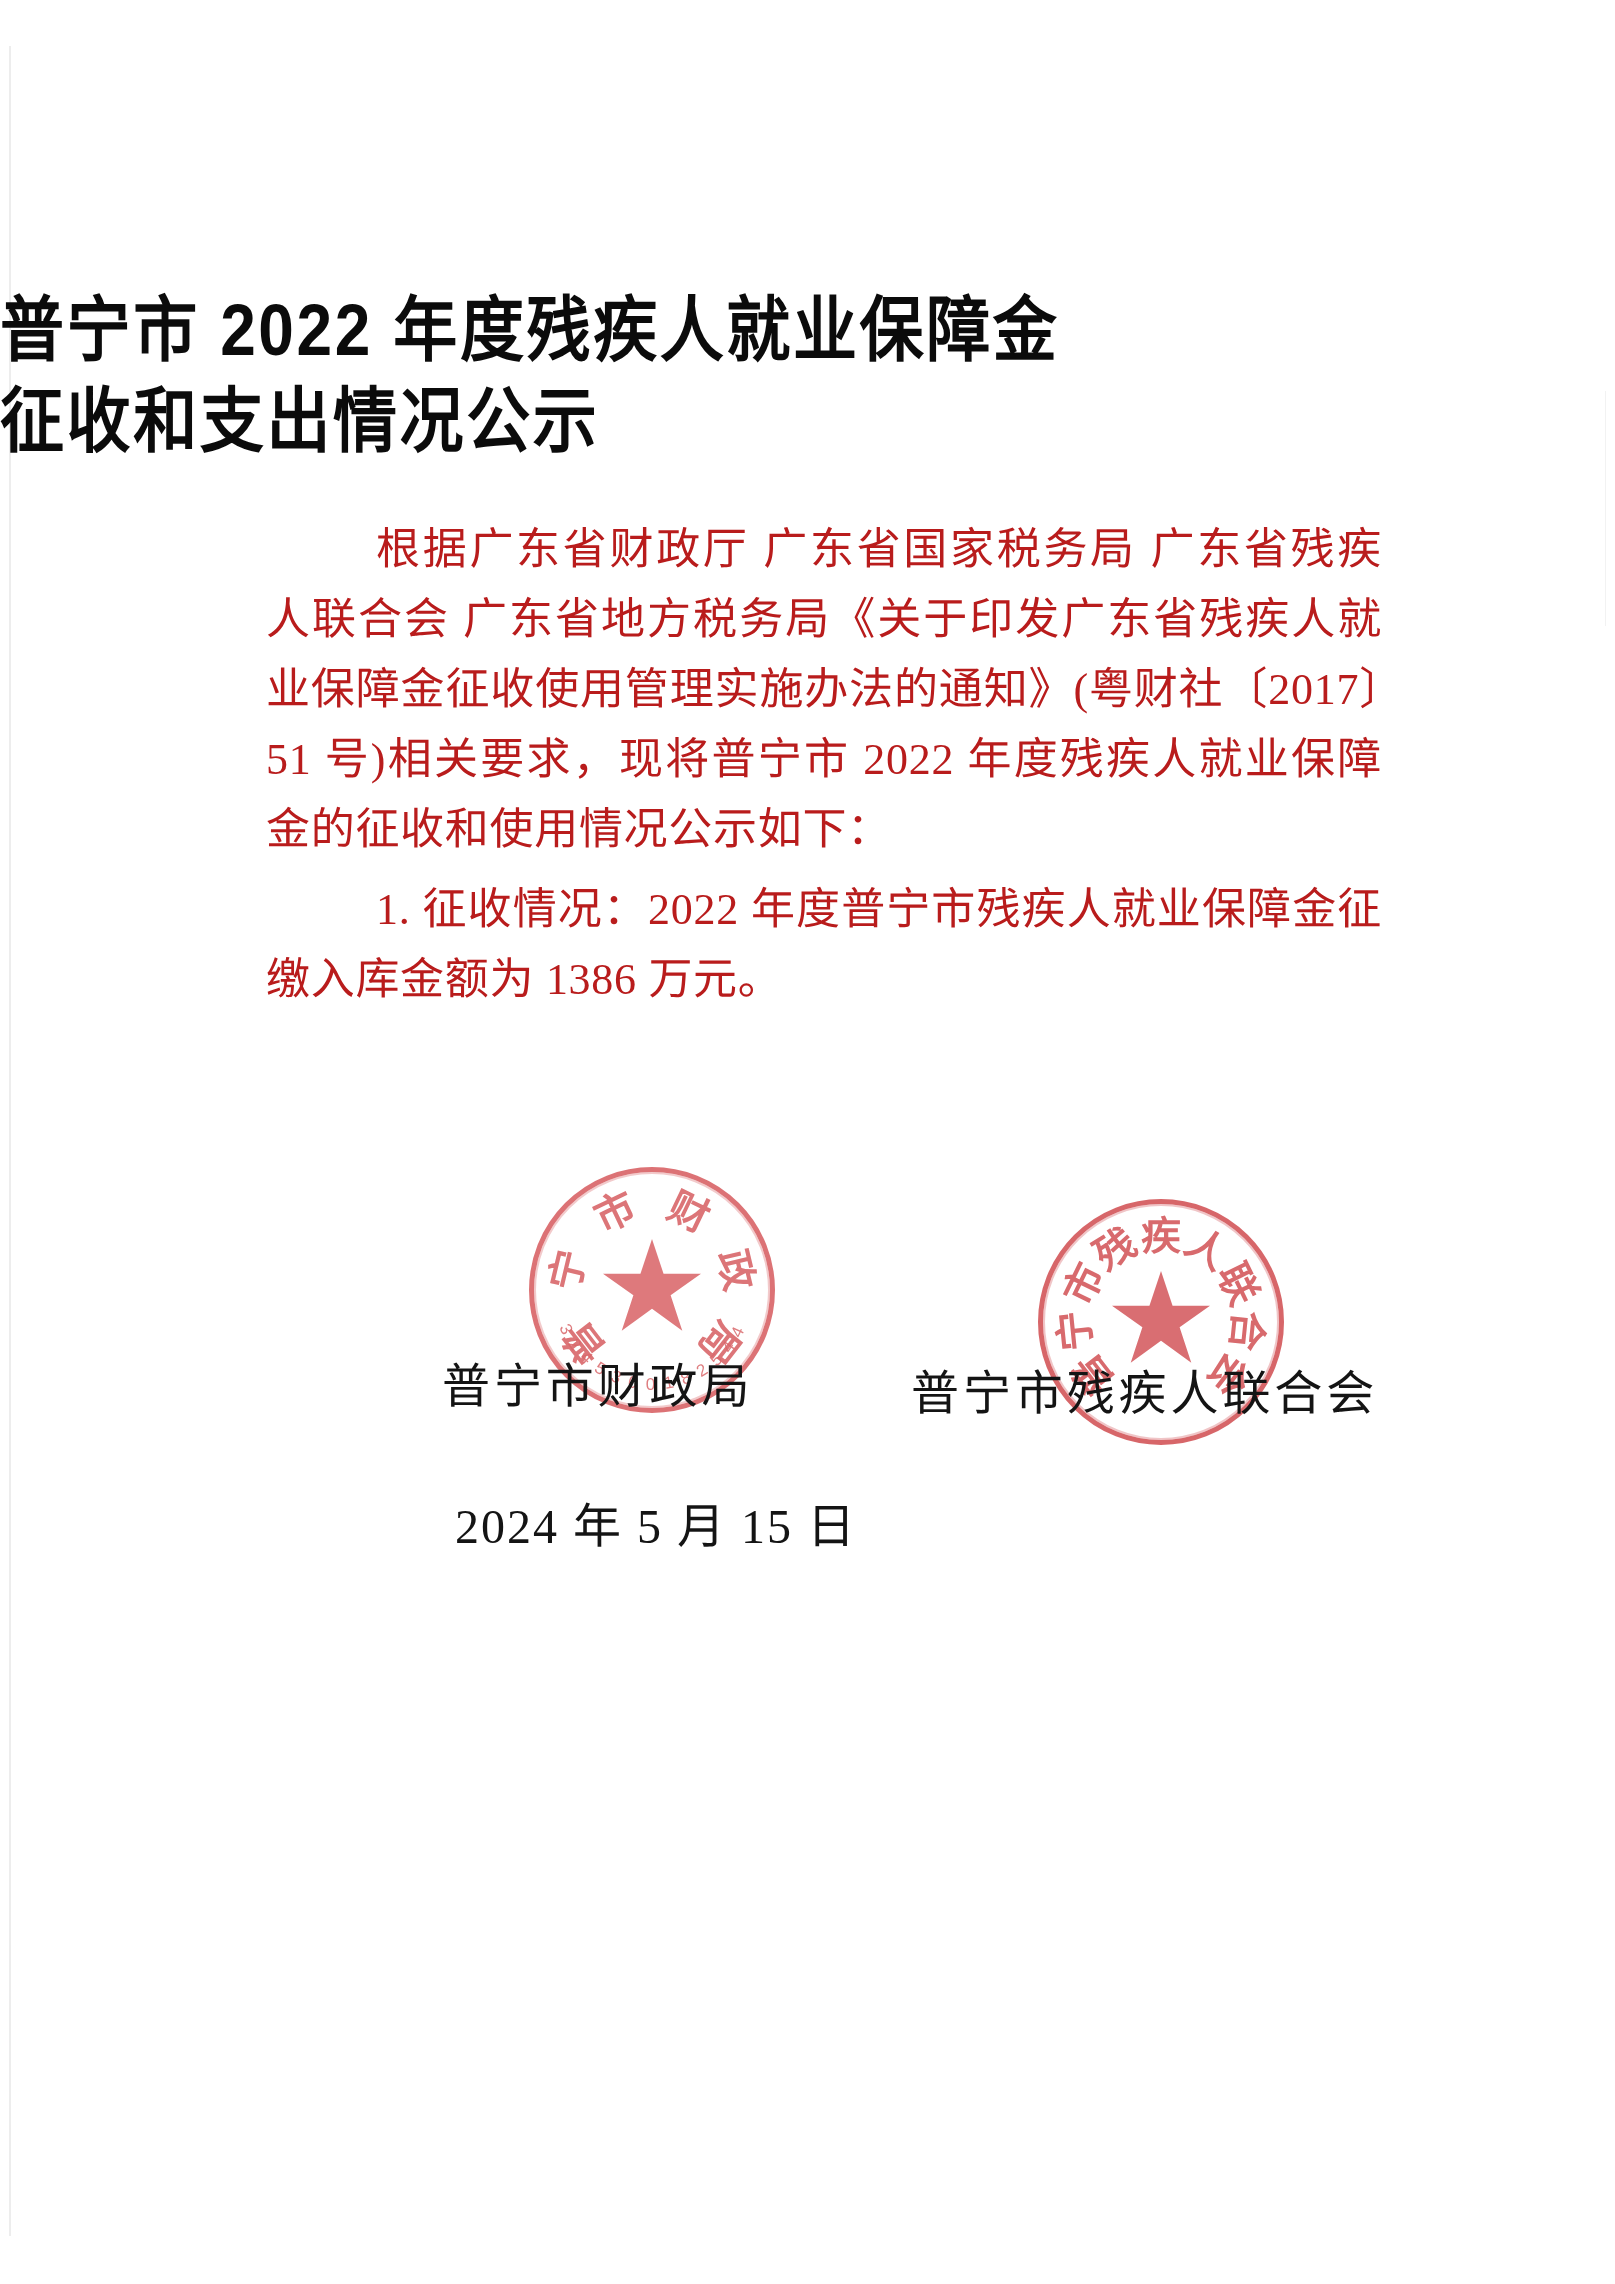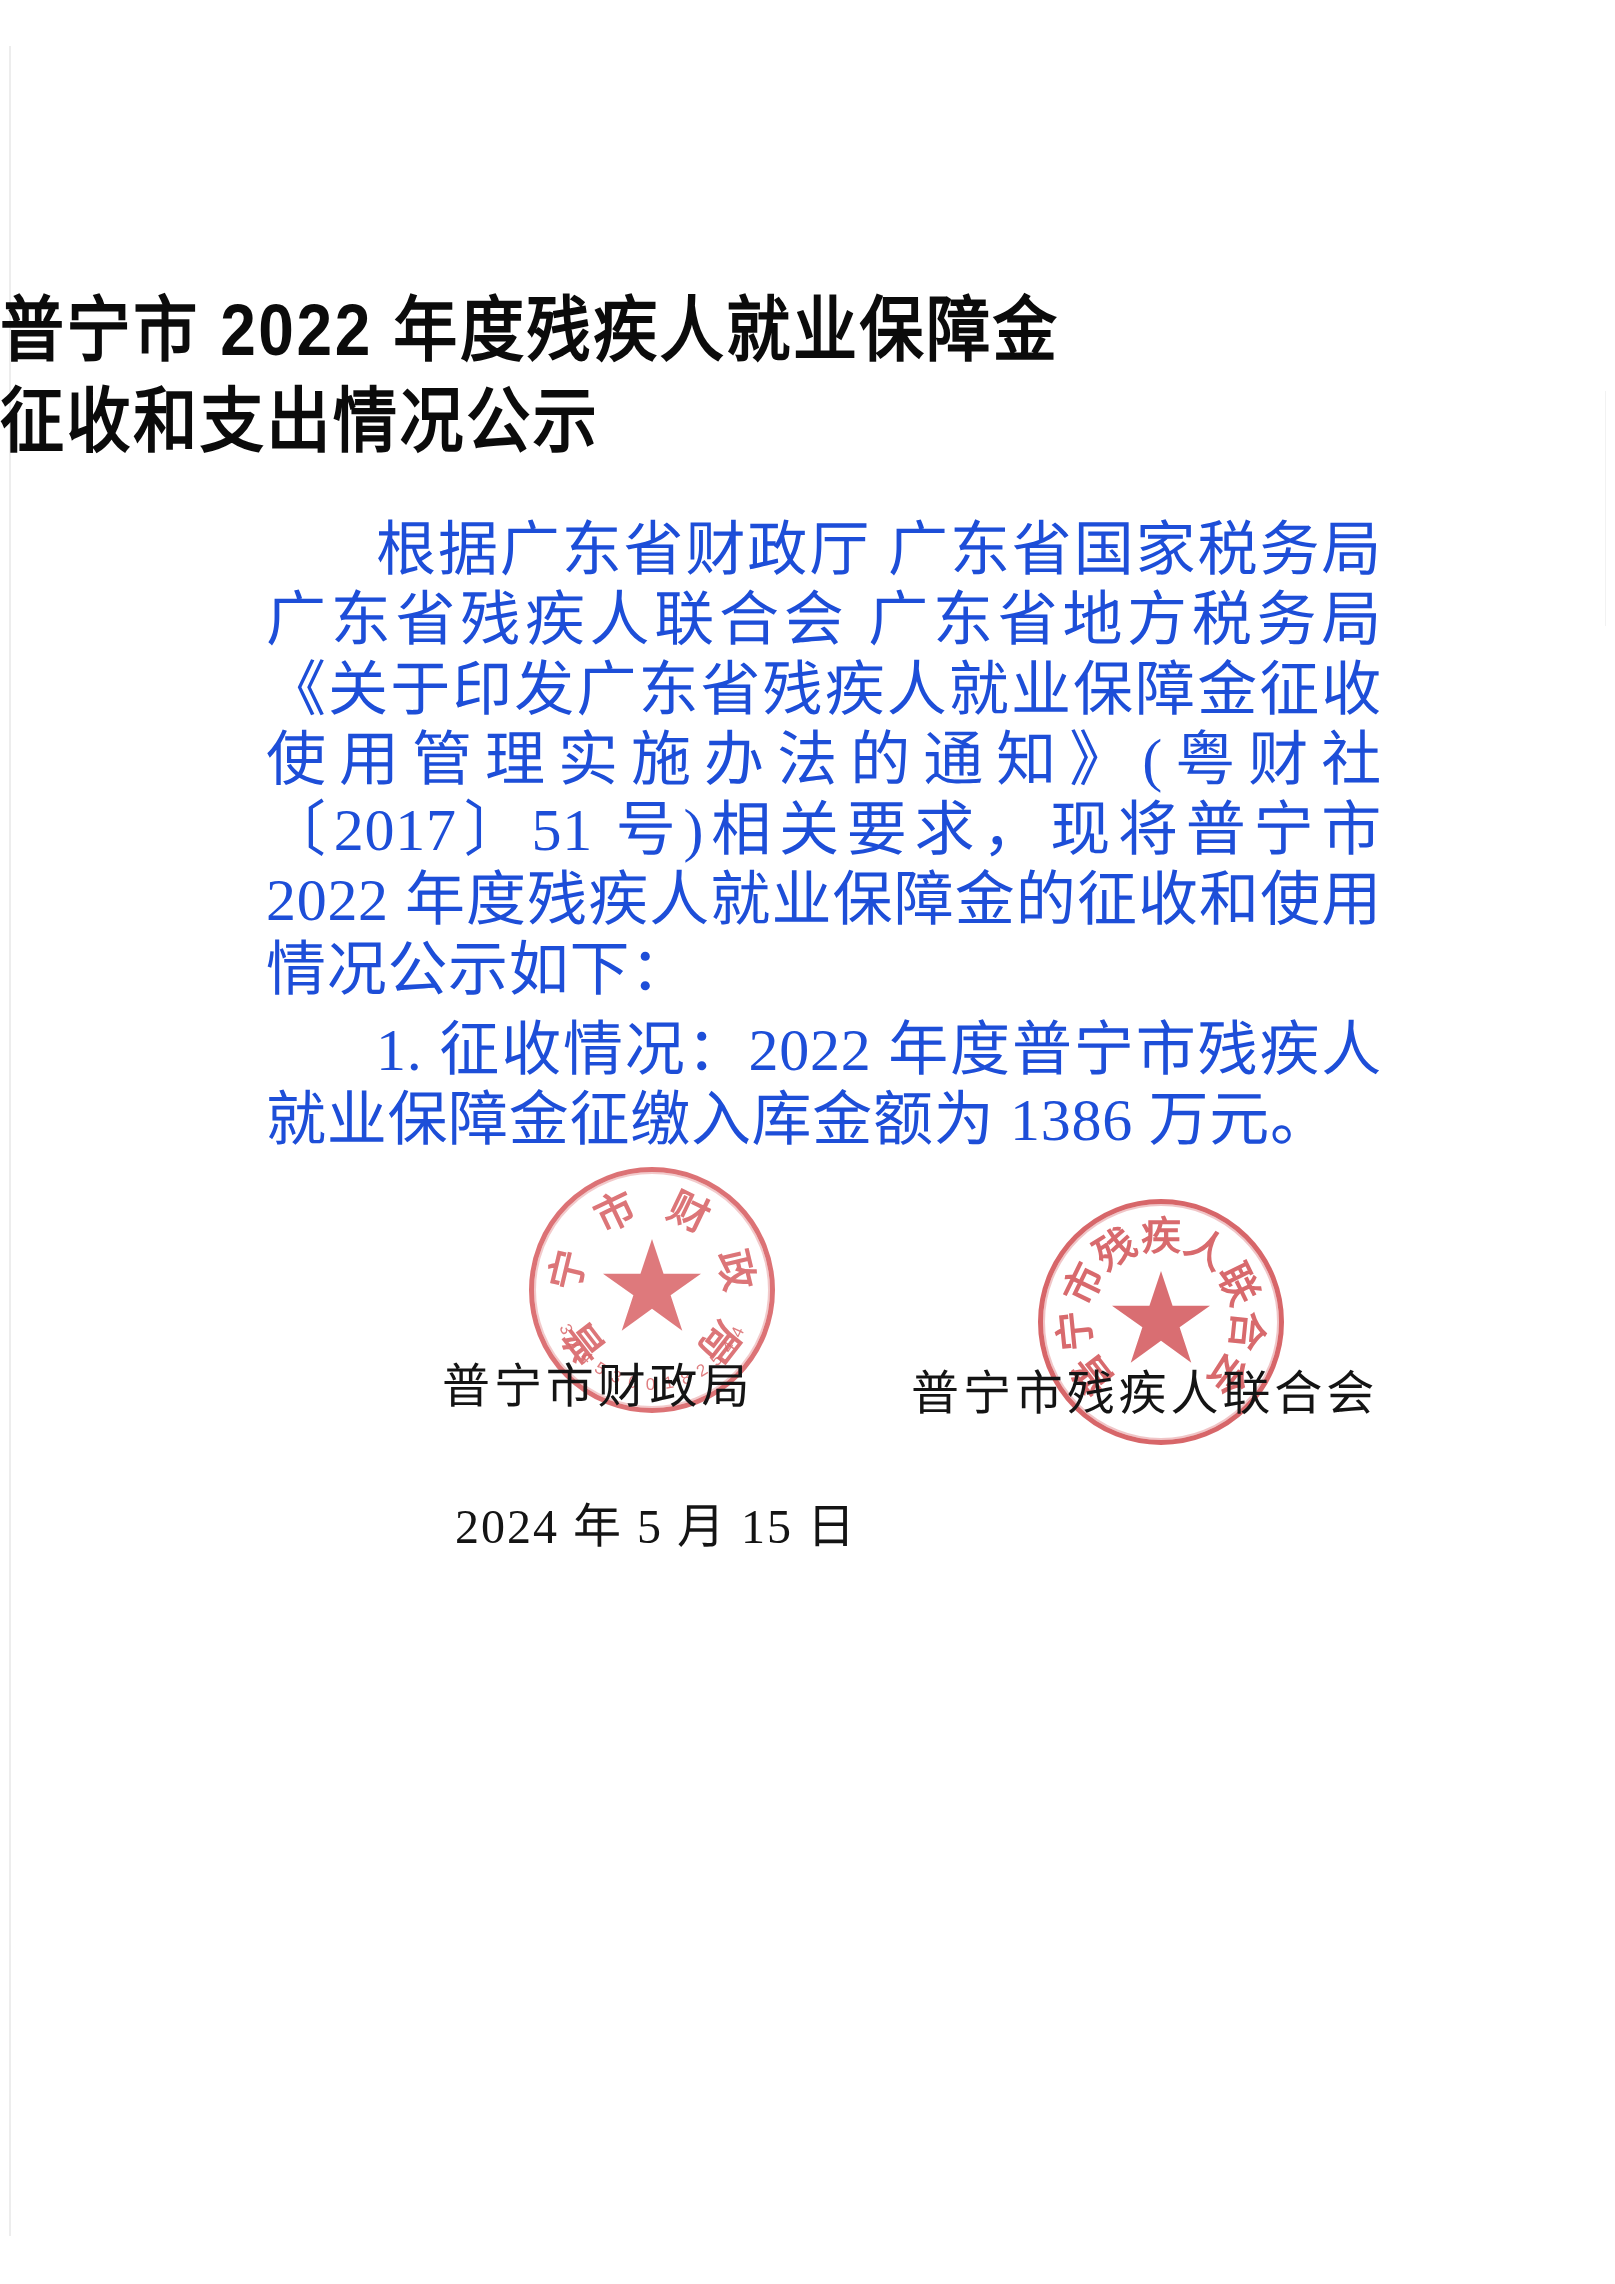--- a/index.html
+++ b/index.html
@@ -58,27 +58,27 @@
   }
 
   
   .body-block {
     position: absolute;
     left: 266px;
     top: 515px;
     width: 1116px;
   }
   .para {
-    font-size: 60px;
+    font-size: 44px;
     line-height: 70px;
     letter-spacing: 0.7px;
     text-align: justify;
     text-justify: inter-character;
     margin: 0 0 1.3px 0;
-    color: #1d4ed8;
+    color: #b91c1c;
   }
   .para.indent {
     text-indent: 110px;
   }
   .para-gap { height: 9px; }
 
   
   .sign-row {
     position: absolute;
     left: 266px;

